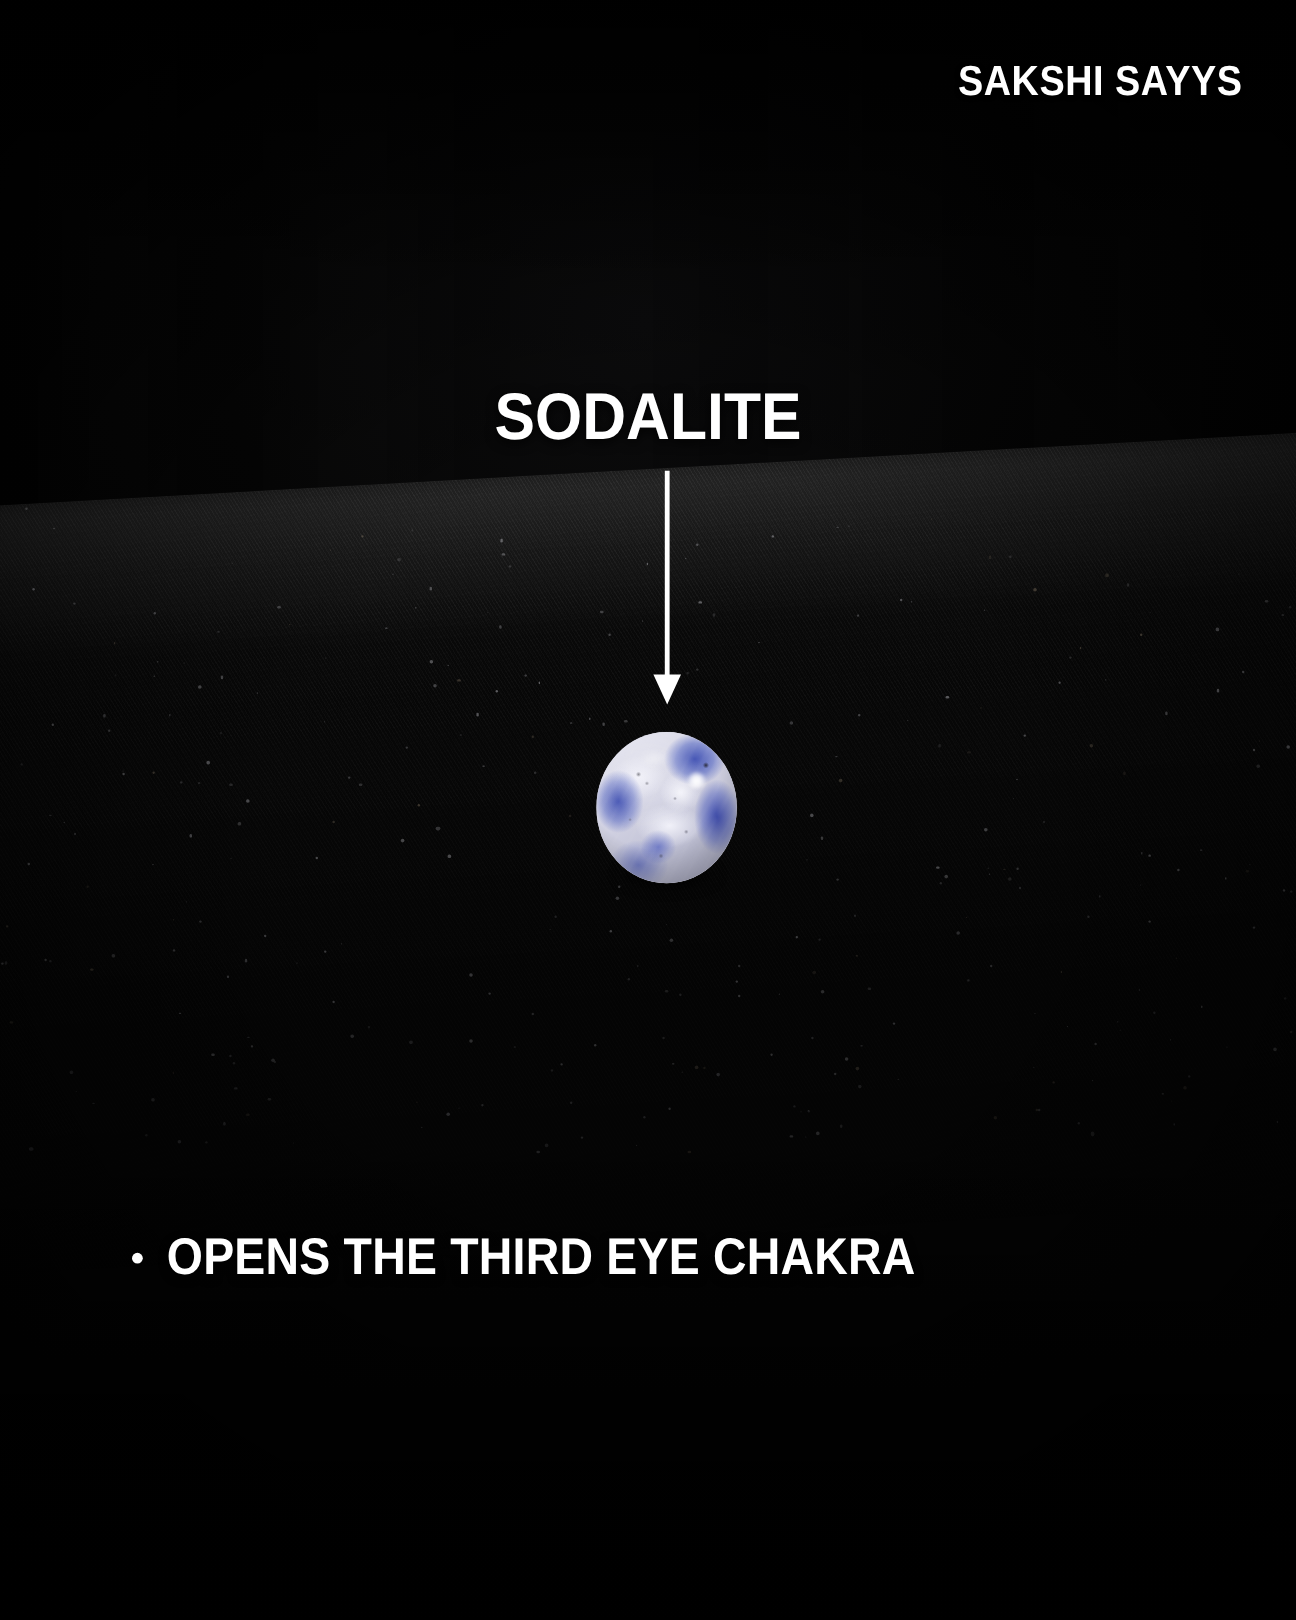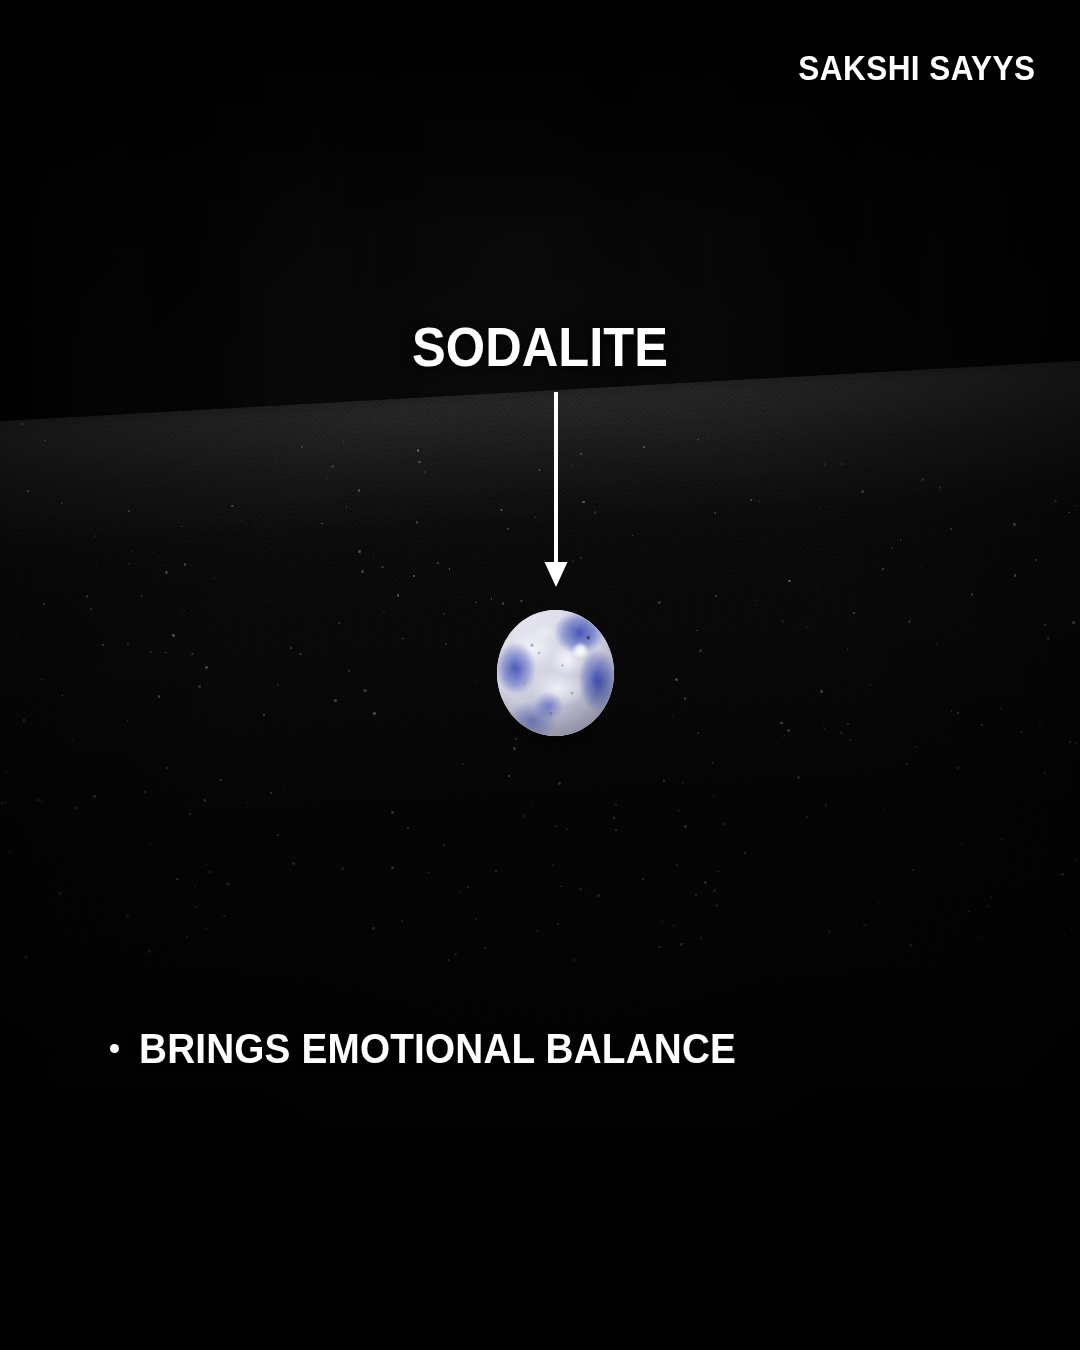--- a/index.html
+++ b/index.html
@@ -647,17 +647,17 @@
       <div class="bead-flecks"></div>
       <div class="bead-shade"></div>
       <div class="bead-spec2"></div>
       <div class="bead-spec"></div>
     </div>
   </div>
 
   <div class="bullets" id="bullet-list">
       <div class="bullet-row">
         <span class="bullet-dot"></span>
-        <span class="bullet-text">BRINGS EMOTIONAL BALANCE</span>
+        <span class="bullet-text">OPENS THE THIRD EYE CHAKRA</span>
       </div>
     </div>
 
 </div>
 
 </body></html>

